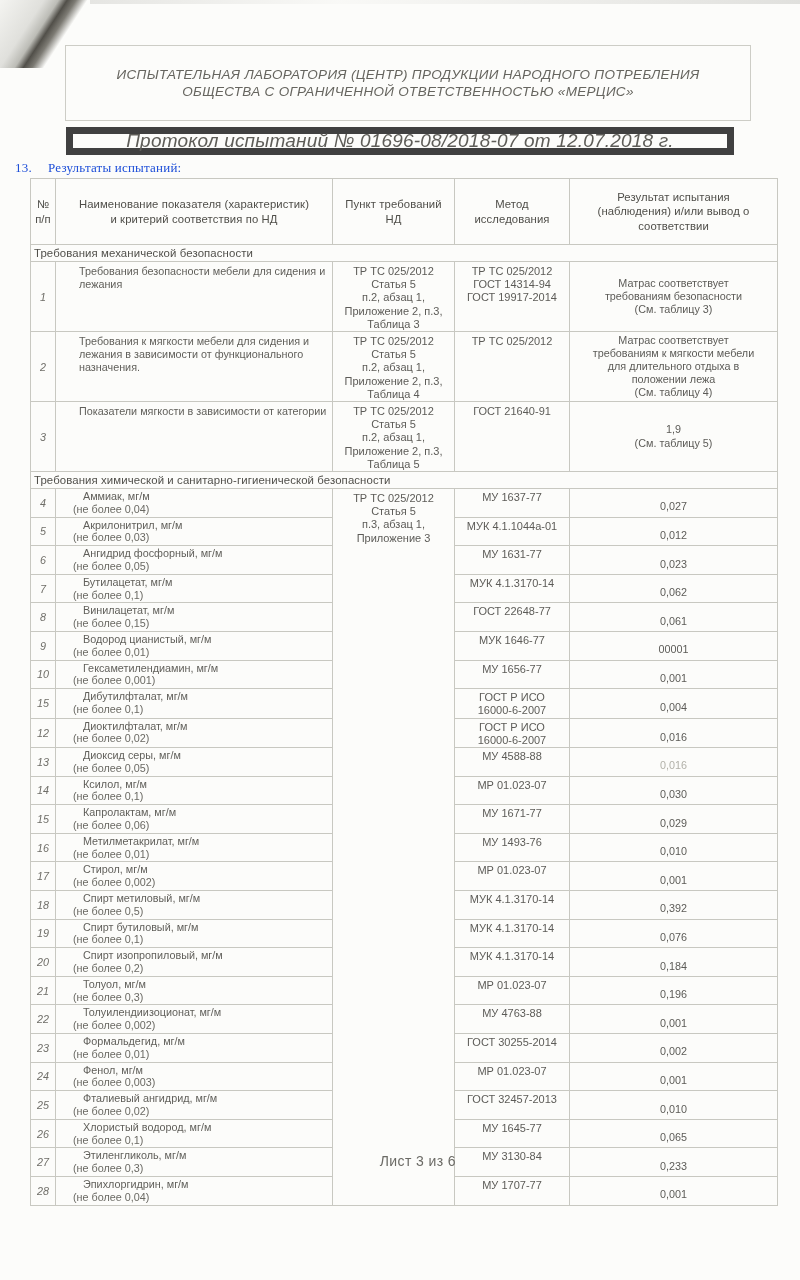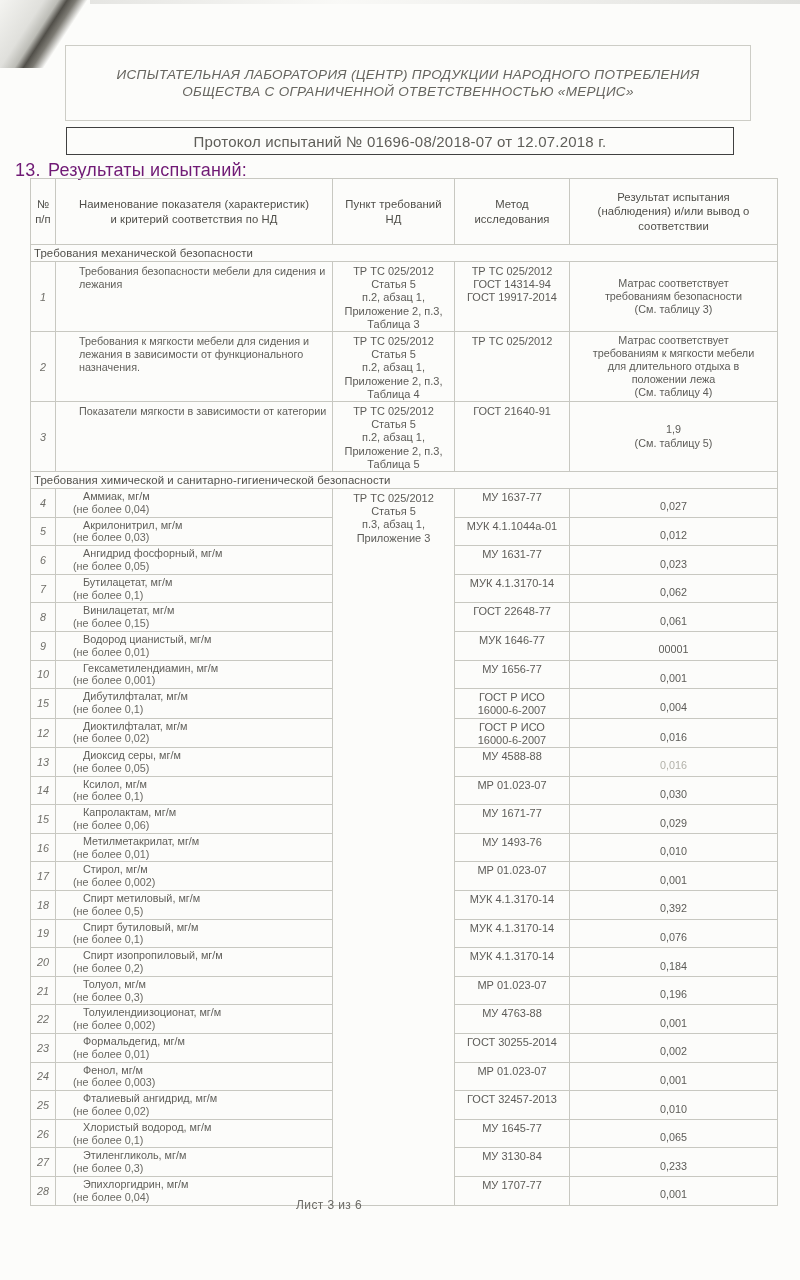--- a/index.html
+++ b/index.html
@@ -27,27 +27,27 @@
   .hdr-box1 {
     position:absolute; left:56px; top:45px; width:686px; height:76px;
     border:1px solid #cdcdc6;
     display:flex; flex-direction:column; justify-content:center;
     text-align:center; font-style:italic; color:#66655f;margin-left:9px;
   }
   .hdr-line { font-size:13.5px; line-height:17px; letter-spacing:.3px; }
   .hdr-line3 { font-size:13px; margin-top:4px; }
   .hdr-box2 {
     position:absolute; left:66px; top:127px; width:668px; height:28px;
-    border:1px solid #404040;
+    border:7px solid #404040;
     display:flex; align-items:center; justify-content:center;
-    font-size:15px; color:#5e5d58; letter-spacing:.2px;
+    font-size:19px; color:#5e5d58; letter-spacing:.2px;font-style:italic;
   }
   .results-heading {
     position:absolute; left:15px; top:160px;
-    font-size:18px; color:#701a75; letter-spacing:.2px;
+    font-size:13px; color:#1d4ed8; letter-spacing:.2px;font-family:Liberation Serif, serif;
   }
   .results-heading .no { display:inline-block; width:33px; }
 
   table {
     position:absolute; left:30px; top:178px; width:747px;
     border-collapse:collapse; table-layout:fixed;
   }
   col.c-num   { width:25px; }
   col.c-name  { width:277px; }
   col.c-clause{ width:122px; }
@@ -80,22 +80,22 @@
   }
   td.result {
     font-size:10.8px; line-height:13.2px; text-align:center;
     vertical-align:middle; white-space:pre-line;
   }
   tr.chem-row { height:26px; }
   tr.chem-row td.method { padding-top:2px; }
   tr.chem-row td.result { vertical-align:bottom; padding-bottom:3px; }
   td.result.faint { color:#b2b1a9; }
   .footer {
-    position:absolute; left:296px; top:1198px; width:160px;
-    text-align:left; font-size:12px; color:#6b6a65; letter-spacing:.4px;
+    position:absolute; left:296px; top:1153px; width:160px;
+    text-align:right; font-size:14px; color:#6b6a65; letter-spacing:.4px;
   }
 </style>
 </head>
 <body>
 
 <div class="fold"></div>
 <div class="scan-streak"></div>
 
 <div class="hdr-box1">
   <div class="hdr-line">ИСПЫТАТЕЛЬНАЯ ЛАБОРАТОРИЯ (ЦЕНТР) ПРОДУКЦИИ НАРОДНОГО ПОТРЕБЛЕНИЯ</div>

